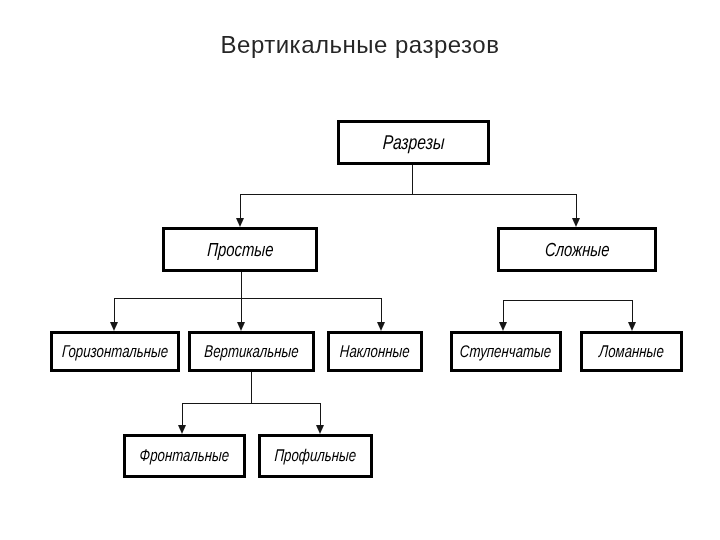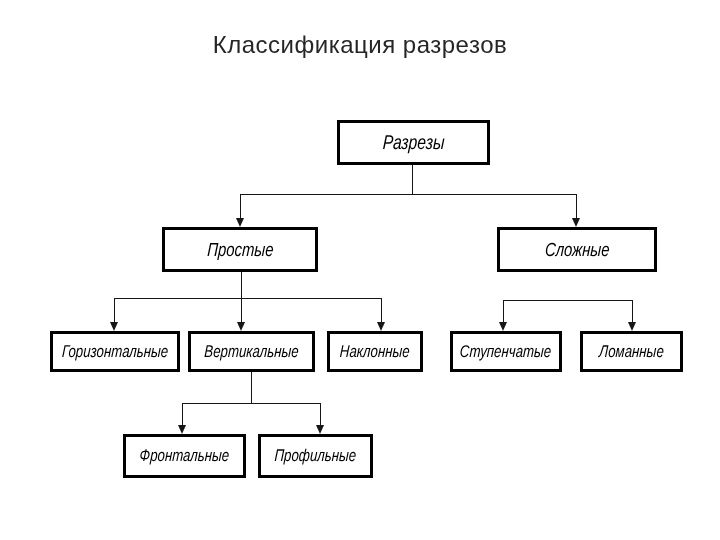--- a/index.html
+++ b/index.html
@@ -90,21 +90,21 @@
   #drop-4a     {left:182px;top:403px;height:23px;}
   #ah-4a       {left:178px;top:425px;}
   #drop-4b     {left:320px;top:403px;height:23px;}
   #ah-4b       {left:316px;top:425px;}
 </style>
 </head>
 <body>
 
 <div id="slide">
 
-  <div class="title">Классификация разрезов</div>
+  <div class="title">Вертикальные разрезов</div>
 
   <div class="vline" id="stem-root"></div>
   <div class="hline" id="hline-1"></div>
   <div class="vline" id="drop-1a"></div>
   <div class="arrowhead" id="ah-1a"></div>
   <div class="vline" id="drop-1b"></div>
   <div class="arrowhead" id="ah-1b"></div>
 
   <div class="vline" id="stem-prostye"></div>
   <div class="hline" id="hline-2"></div>

